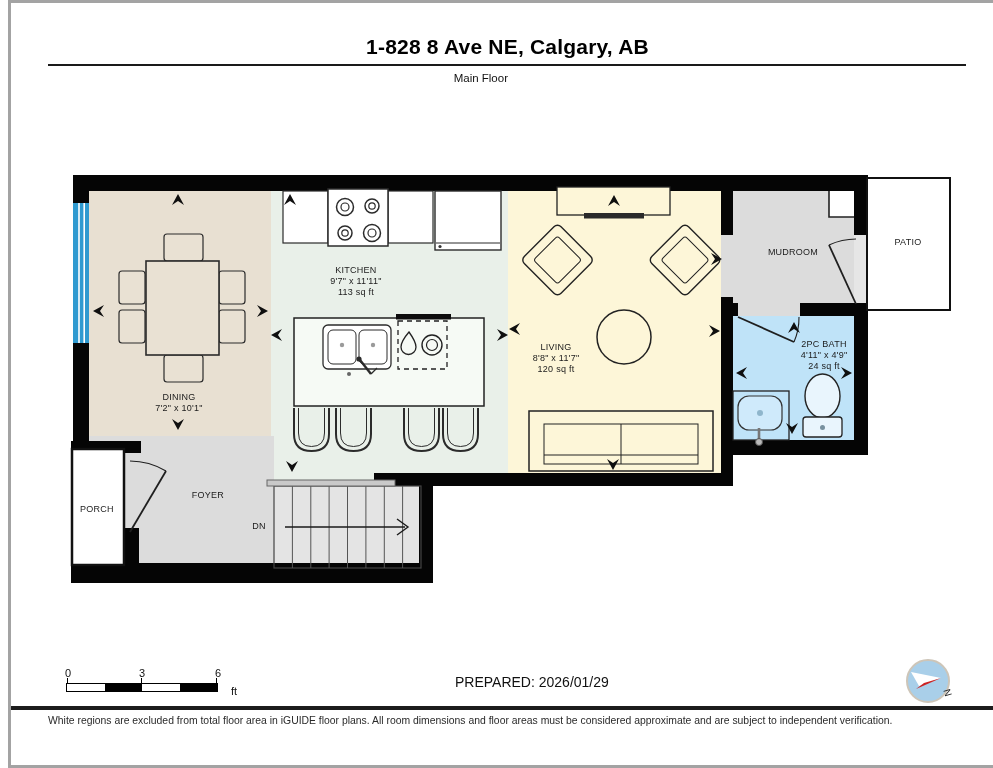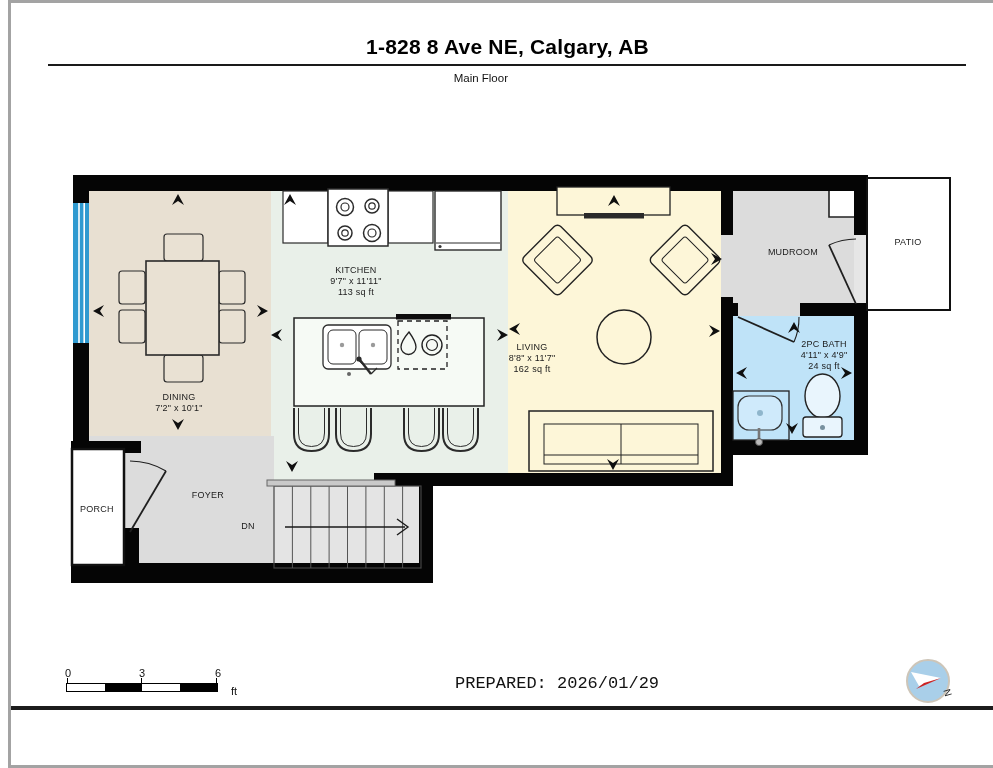--- a/index.html
+++ b/index.html
@@ -15,21 +15,21 @@
   .lbl{position:absolute;transform:translate(-50%,0);text-align:center;
        font-size:9px;line-height:1.2;color:#1b1b1b;letter-spacing:.25px;white-space:nowrap;}
   .scale-wrap{position:absolute;left:0;top:0;}
   .scale-num{position:absolute;transform:translate(-50%,0);font-size:11px;color:#111;top:664px;}
   .scale-bar{position:absolute;left:55px;top:680px;width:152px;height:9px;
              border:1.5px solid #000;box-sizing:border-box;display:flex;}
   .seg{height:100%;flex:1;}
   .seg.w{background:#fff;} .seg.b{background:#000;}
   .scale-ft{position:absolute;left:220px;top:682px;font-size:11px;color:#111;}
   .tick{position:absolute;top:675px;width:1px;height:6px;background:#000;}
-  .prepared{position:absolute;left:444px;top:671px;font-size:17px;color:#111;font-family:Liberation Mono, monospace;}
+  .prepared{position:absolute;left:444px;top:671px;font-size:14px;color:#111;}
   .compass{position:absolute;left:895px;top:656px;width:44px;height:44px;border-radius:50%;
            background:#a9cfe9;border:2.5px solid #cdc5b8;box-sizing:border-box;}
   .compass-n{position:absolute;left:933px;top:684px;font-size:10px;color:#222;
              transform:rotate(72deg);display:inline-block;}
   .rule-bottom{position:absolute;left:0;top:703px;width:993px;height:3.5px;background:#1c1c1c;}
   .disclaimer{position:absolute;left:37px;top:712px;font-size:10.4px;color:#2a2a2a;}
 </style>
 </head>
 <body>
 
@@ -239,43 +239,43 @@
 
   <div class="lbl" style="left:168px;top:389px;">
     <div>DINING</div>
       <div>7'2" x 10'1"</div>
   </div>
   <div class="lbl" style="left:345px;top:262px;">
     <div>KITCHEN</div>
       <div>9'7" x 11'11"</div>
       <div>113 sq ft</div>
   </div>
-  <div class="lbl" style="left:521px;top:339px;">
+  <div class="lbl" style="left:545px;top:339px;">
     <div>LIVING</div>
       <div>8'8" x 11'7"</div>
-      <div>162 sq ft</div>
+      <div>120 sq ft</div>
   </div>
   <div class="lbl" style="left:813px;top:336px;">
     <div>2PC BATH</div>
       <div>4'11" x 4'9"</div>
       <div>24 sq ft</div>
   </div>
   <div class="lbl" style="left:782px;top:244px;">
     <div>MUDROOM</div>
   </div>
   <div class="lbl" style="left:897px;top:234px;">
     <div>PATIO</div>
   </div>
   <div class="lbl" style="left:86px;top:501px;">
     <div>PORCH</div>
   </div>
   <div class="lbl" style="left:197px;top:487px;">
     <div>FOYER</div>
   </div>
-  <div class="lbl" style="left:237px;top:518px;">
+  <div class="lbl" style="left:248px;top:518px;">
     <div>DN</div>
   </div>
 
   <div class="scale-wrap">
     <span class="scale-num" style="left:57px;">0</span>
     <span class="scale-num" style="left:131px;">3</span>
     <span class="scale-num" style="left:207px;">6</span>
     <span class="tick" style="left:56px;"></span>
     <span class="tick" style="left:130px;"></span>
     <span class="tick" style="left:205px;"></span>
@@ -292,14 +292,15 @@
 
   <div class="compass">
     <svg width="39" height="39" viewBox="0 0 39 39">
       <polygon points="3,11 33,17 11,25" fill="#ffffff"></polygon>
       <polygon points="8,28 33,17 16,22" fill="#cc2222"></polygon>
     </svg>
   </div>
   <span class="compass-n">N</span>
 
   <div class="rule-bottom"></div>
+  <div class="disclaimer">White regions are excluded from total floor area in iGUIDE floor plans. All room dimensions and floor areas must be considered approximate and are subject to independent verification.</div>
 
 </div>
 
 </body></html>

